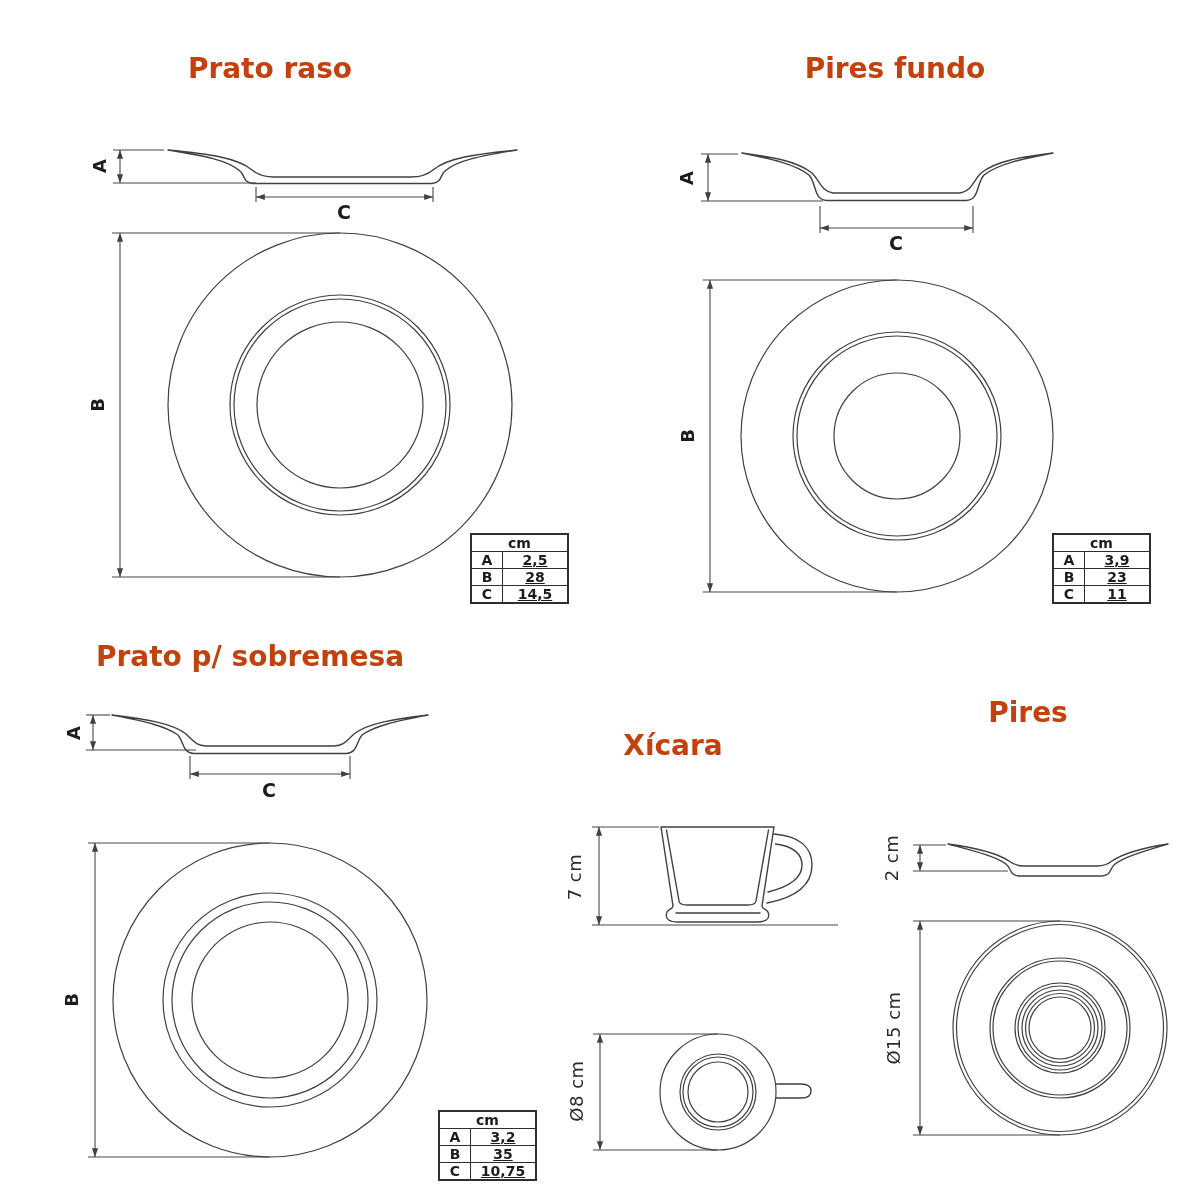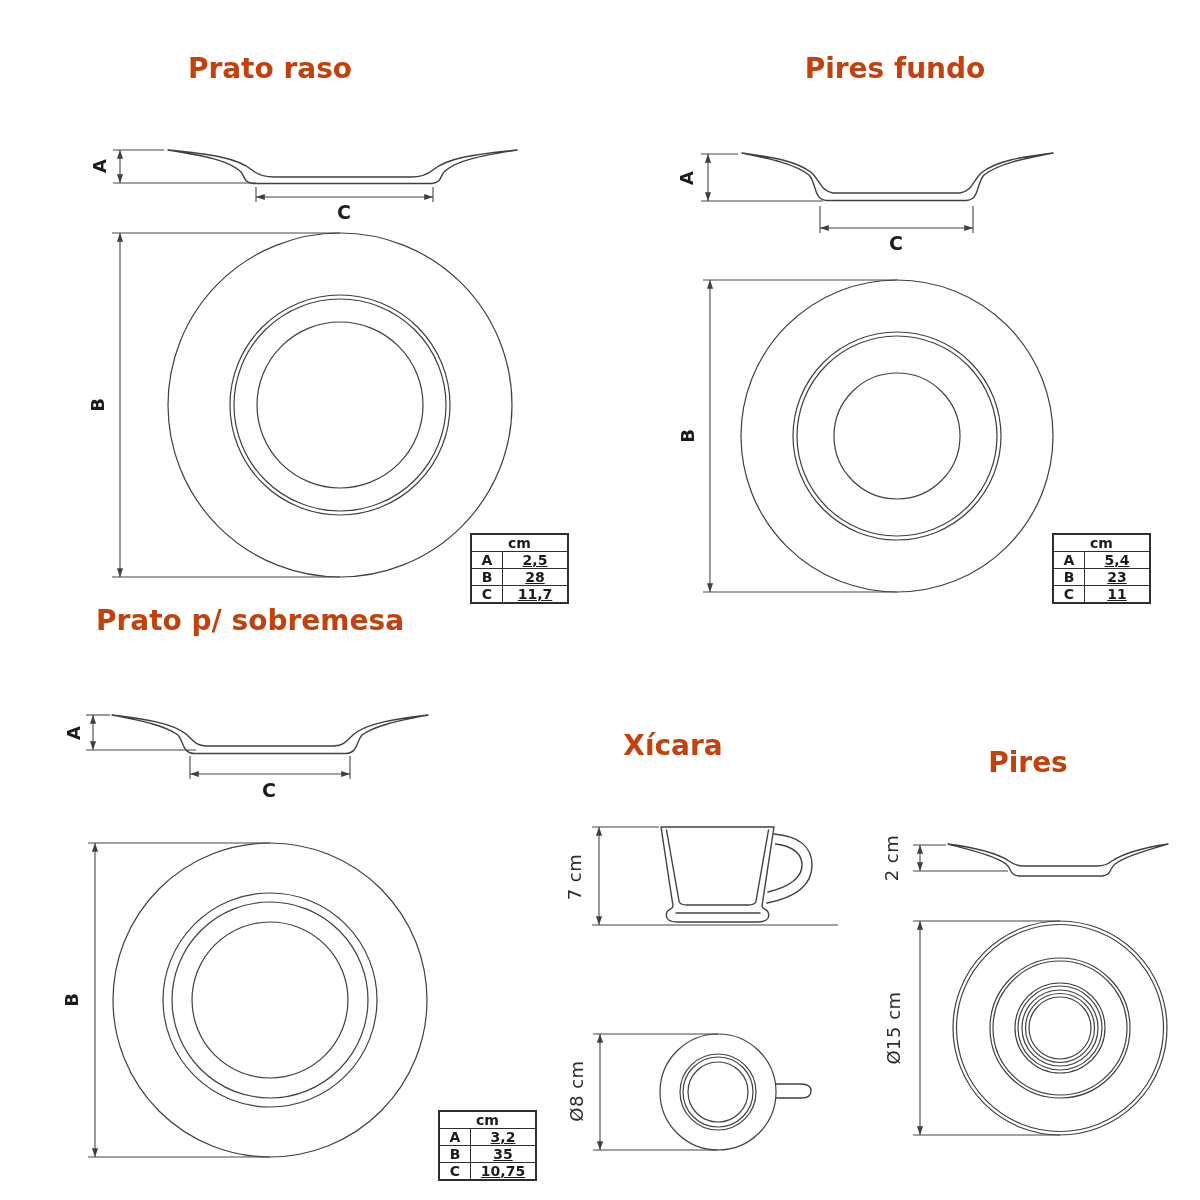--- a/index.html
+++ b/index.html
@@ -150,23 +150,23 @@
       <circle class="circ" cx="1060" cy="1028" r="34.5"></circle>
       <circle class="circ" cx="1060" cy="1028" r="31"></circle>
       <line class="dim" x1="913" y1="921" x2="1060" y2="921"></line>
       <line class="dim" x1="913" y1="1135" x2="1060" y2="1135"></line>
       <line class="dim" x1="920" y1="921" x2="920" y2="1135" marker-start="url(#arw)" marker-end="url(#arw)"></line>
     </g>
   </svg>
 
   <div class="title" style="left:270px;top:52px">Prato raso</div>
   <div class="title" style="left:895px;top:52px">Pires fundo</div>
-  <div class="title" style="left:250px;top:604px">Prato p/ sobremesa</div>
+  <div class="title" style="left:250px;top:640px">Prato p/ sobremesa</div>
   <div class="title" style="left:673px;top:729px">Xícara</div>
-  <div class="title" style="left:1028px;top:746px">Pires</div>
+  <div class="title" style="left:1028px;top:696px">Pires</div>
 
   <div class="vlabel" style="left:99px;top:166px">A</div>
   <div class="vlabel" style="left:97px;top:405px">B</div>
   <div class="hlabel" style="left:344px;top:212px">C</div>
 
   <div class="vlabel" style="left:686px;top:178px">A</div>
   <div class="vlabel" style="left:687px;top:436px">B</div>
   <div class="hlabel" style="left:896px;top:243px">C</div>
 
   <div class="vlabel" style="left:73px;top:733px">A</div>
@@ -188,35 +188,35 @@
       <tr>
         <td class="k">A</td>
         <td class="v">2,5</td>
       </tr>
       <tr>
         <td class="k">B</td>
         <td class="v">28</td>
       </tr>
       <tr>
         <td class="k">C</td>
-        <td class="v">11,7</td>
+        <td class="v">14,5</td>
       </tr>
     </tbody>
   </table>
 
   <table class="dim-table" style="left:1052px;top:533px">
     <thead>
       <tr>
           <th colspan="2">cm</th>
         </tr>
     </thead>
     <tbody>
       <tr>
         <td class="k">A</td>
-        <td class="v">5,4</td>
+        <td class="v">3,9</td>
       </tr>
       <tr>
         <td class="k">B</td>
         <td class="v">23</td>
       </tr>
       <tr>
         <td class="k">C</td>
         <td class="v">11</td>
       </tr>
     </tbody>

